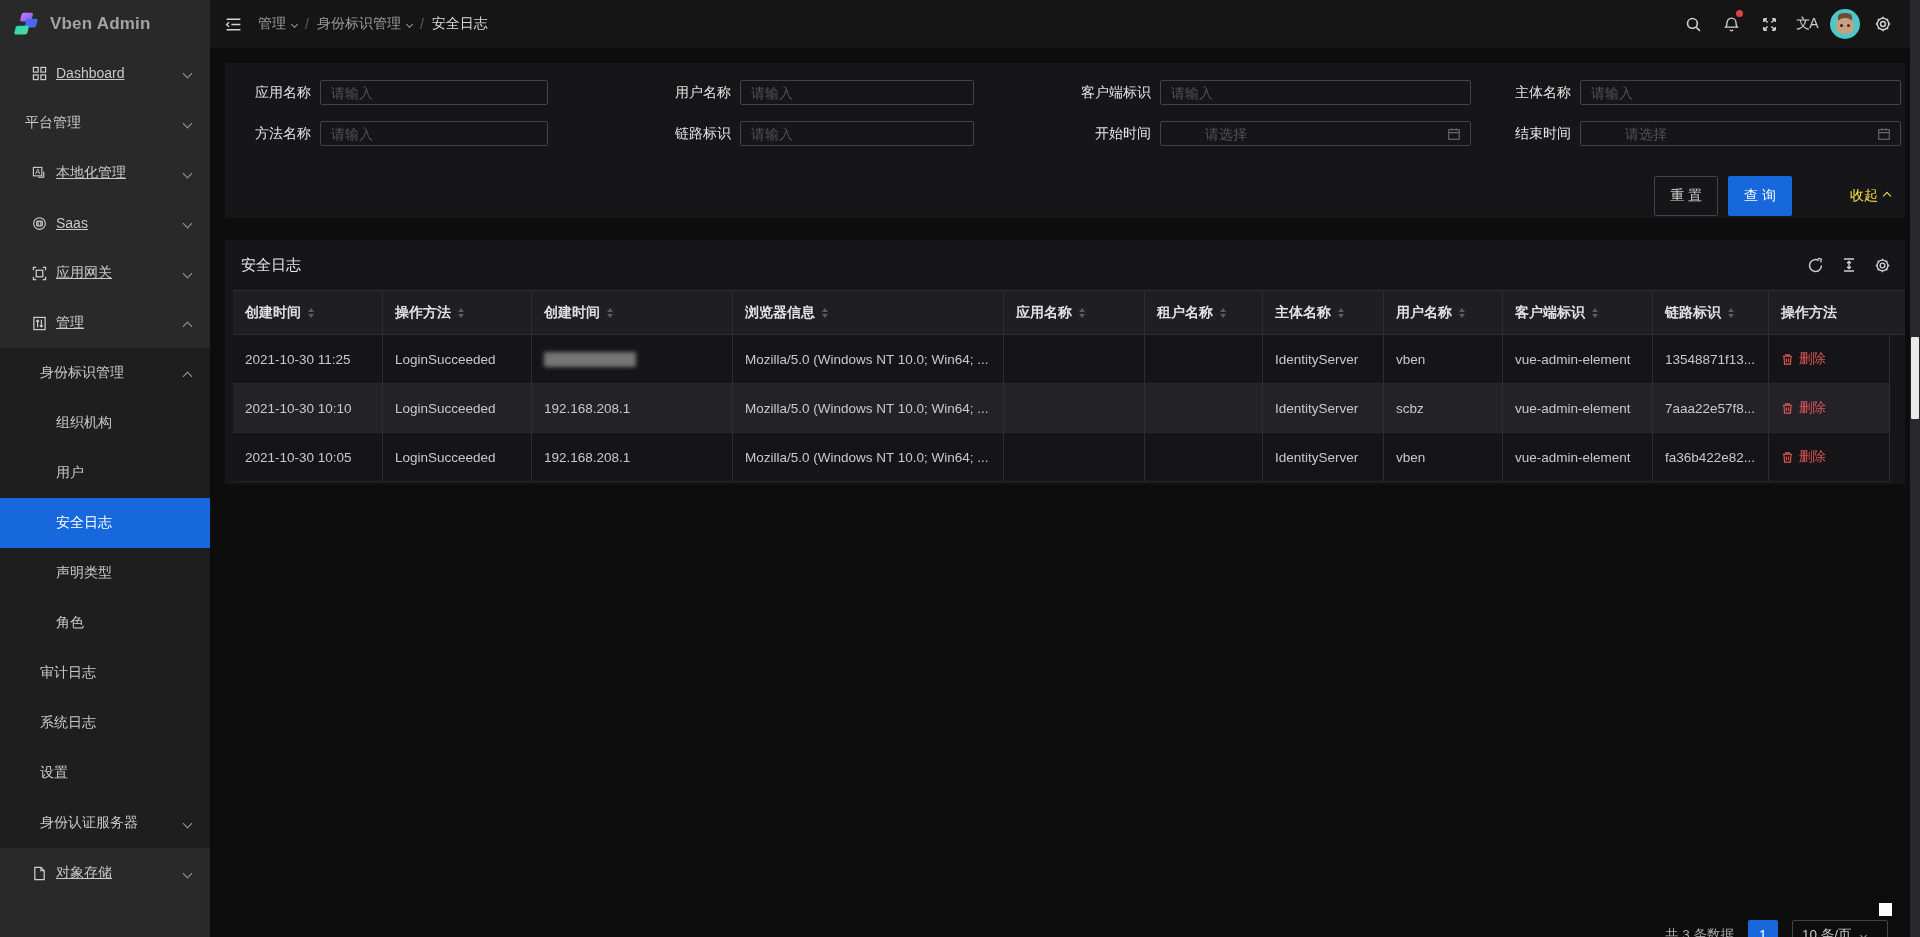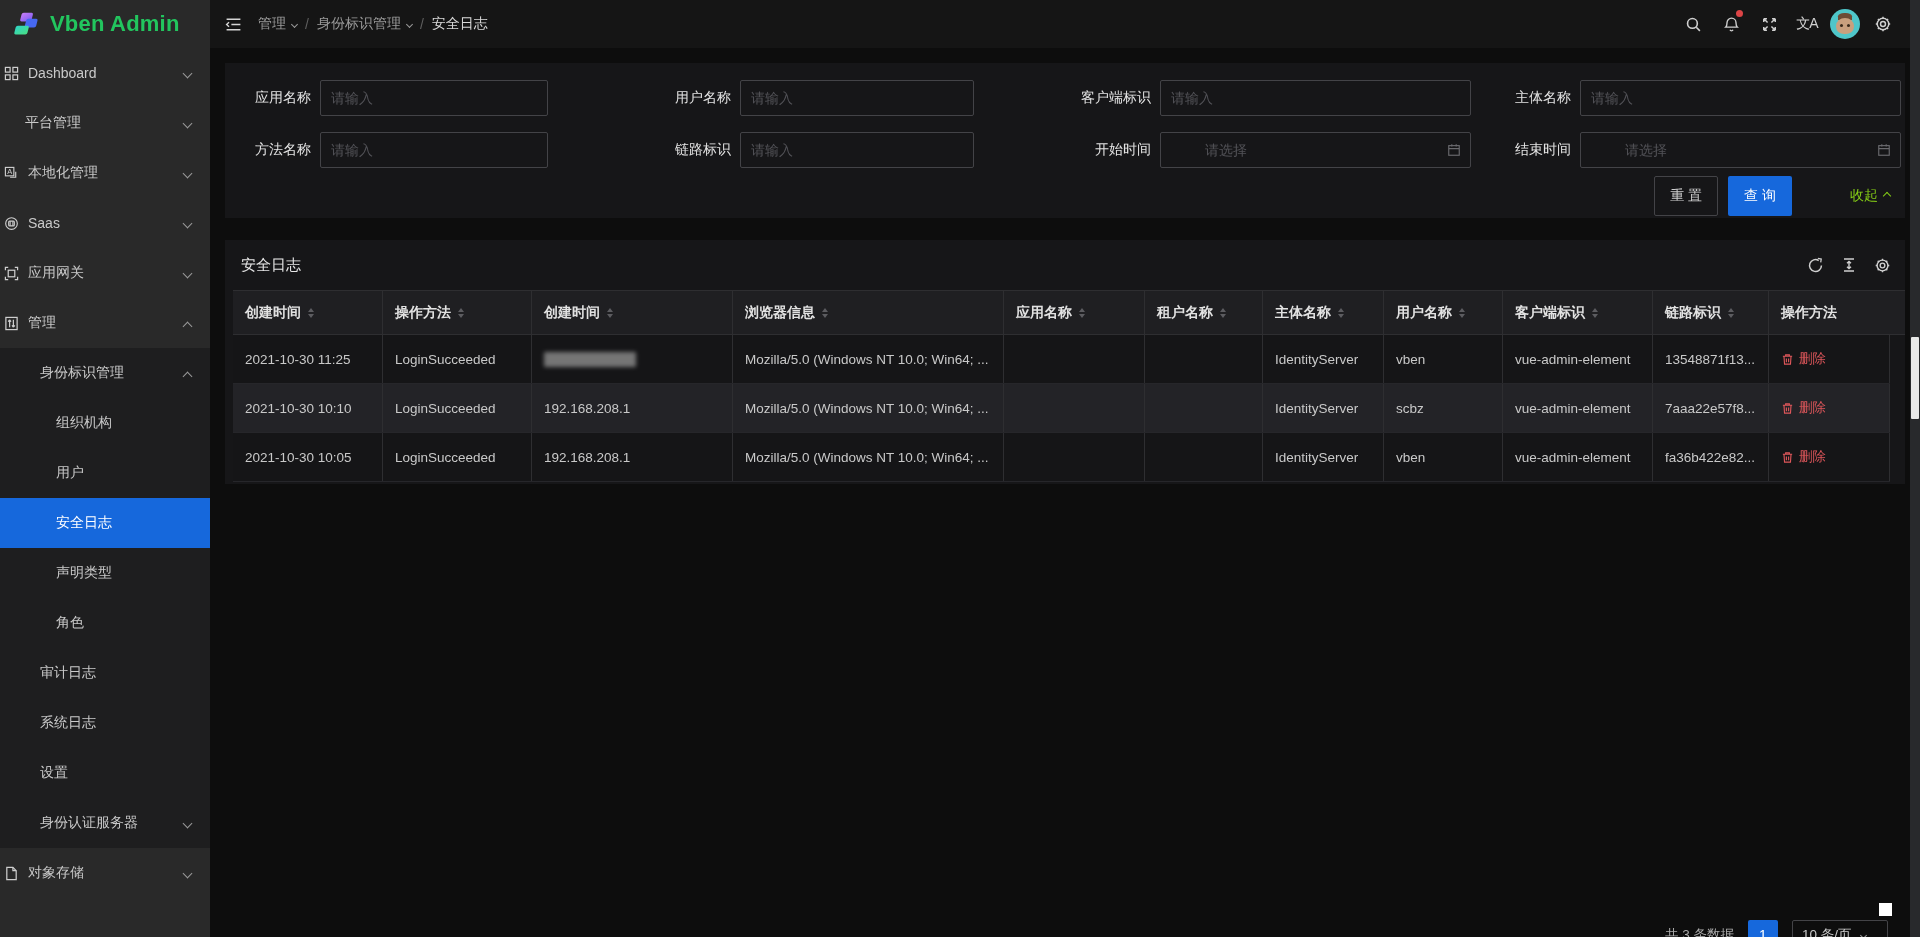--- a/index.html
+++ b/index.html
@@ -2,24 +2,24 @@
 <html><head>
 <meta charset="utf-8">
 <style>
   * { box-sizing: border-box; margin: 0; padding: 0; }
   html,body { width:1920px; height:937px; overflow:hidden; background:#0d0d0d;
     font-family:"Liberation Sans","DejaVu Sans",sans-serif; font-size:14px; color:#c9c9c9; }
 
   
   #sidebar { position:absolute; left:0; top:0; width:210px; height:937px; background:#292929; z-index:5; }
   .logo-row { height:48px; display:flex; align-items:center; padding-left:13px; gap:9px; }
-  .logo-title { color:#22c55e; font-weight:bold; font-size:22px; letter-spacing:.2px; }
+  .logo-title { color:#a3a3a3; font-weight:bold; font-size:17px; letter-spacing:.2px; }
   .menu-item { height:50px; display:flex; align-items:center; color:#c9c9c9; font-size:14px; cursor:pointer; position:relative; }
   .menu-item .mi-icon { width:15px; height:15px; margin-right:9px; flex:none; color:#cfcfcf; }
-  .lv1 { padding-left:4px; }
+  .lv1 { padding-left:32px;text-decoration:underline; }
   .lv1-noicon { padding-left:25px; }
   .lv2 { padding-left:40px; }
   .lv3 { padding-left:56px; }
   .submenu-block { background:#1e1e1f; }
   .menu-item.active { background:#1668dc; color:#fff; }
   .chev { width:7px; height:7px; border-right:1.4px solid #9a9a9a; border-bottom:1.4px solid #9a9a9a; display:inline-block; }
   .chev.down { transform:rotate(45deg); }
   .chev.up { transform:rotate(-135deg); }
   .mi-chev { position:absolute; right:19px; top:22px; }
   .mi-chev.up { top:25px; }
@@ -42,21 +42,21 @@
   .avatar .e1{left:10px;} .avatar .e2{right:10px;}
   .trans-glyph { font-size:14px; color:#d0d0d0; letter-spacing:-1px; }
 
   
   #filter-card { position:absolute; left:225px; top:63px; width:1680px; height:155px; background:#161618; }
   .frow { display:flex; padding-left:0; }
   .frow.r1 { padding-top:17px; }
   .frow.r2 { padding-top:16px; }
   .ffield { width:420px; display:flex; align-items:center; flex:none; }
   .flabel { width:86px; text-align:right; color:#e4e4e4; flex:none; }
-  .finput { margin-left:9px; height:36px; background:transparent; border:1px solid #434347; border-radius:2px;
+  .finput { margin-left:9px; height:25px; background:transparent; border:1px solid #434347; border-radius:2px;
     color:#cfcfcf; padding:0 10px; font-size:14px; font-family:inherit; outline:none; }
   .finput::placeholder { color:#525257; }
   .ffield:nth-child(1) .finput { width:228px; }
   .ffield:nth-child(2) .finput { width:234px; }
   .ffield:nth-child(3) .finput { width:311px; }
   .ffield:nth-child(4) .finput { width:321px; }
   .datewrap { position:relative; display:flex; align-items:center; }
   .cal-icon { position:absolute; right:10px; color:#6a6a6e; display:flex; pointer-events:none; }
   .datewrap .finput { padding-right:28px;padding-left:44px; }
   .fbtns { position:absolute; top:113px; right:15px; display:flex; align-items:center; gap:10px; }
@@ -337,21 +337,21 @@
               <rect x="2" y="3" width="12" height="11"></rect>
               <path d="M2 6.5h12M5.5 1.5V4M10.5 1.5V4"></path>
             </svg>
         </span>
       </span>
     </div>
   </div>
   <div class="fbtns">
     <button class="btn btn-default">重 置</button>
     <button class="btn btn-primary" id="search-btn" style="background: rgb(22, 104, 220);">查 询</button>
-    <span class="collapse-link" id="collapse-link" style="color: #84cc16; padding-left: 48px;">
+    <span class="collapse-link" id="collapse-link" style="color: #fde047; padding-left: 48px;">
       <span>收起</span>
       <i class="chev up"></i>
     </span>
   </div>
 </section>
 
 <section id="table-card">
   <div class="tc-titlebar">
     <span class="tc-title">安全日志</span>
     <span class="tc-tools">

